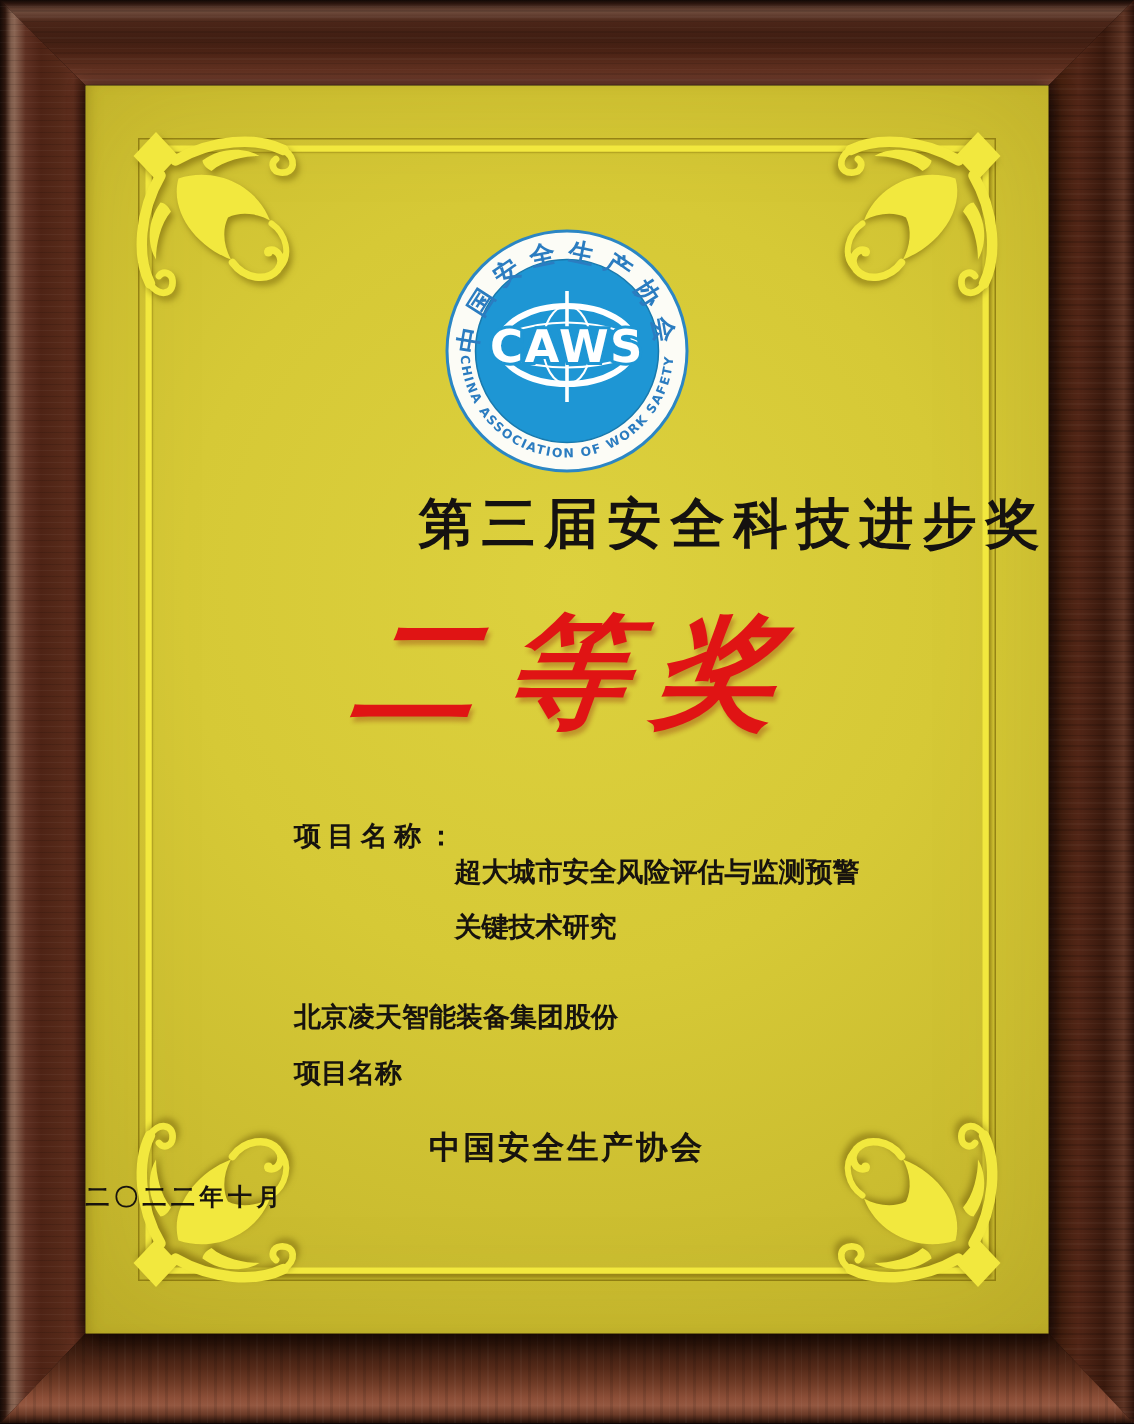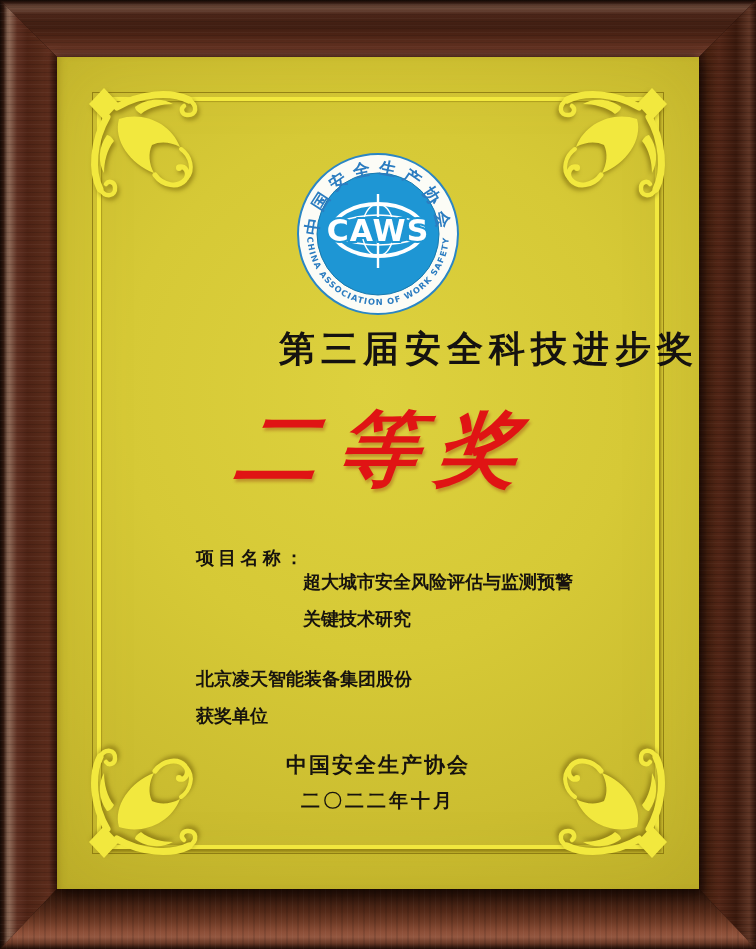--- a/index.html
+++ b/index.html
@@ -80,22 +80,22 @@
   }
   .field{display:flex;align-items:flex-start;}
   .flabel{flex:0 0 107px;text-align:justify;text-align-last:justify;}
   .fvalue{flex:1;margin-top:24px;}
   .fvalue .line2{display:block;}
   .issuer{
     position:absolute;top:694px;left:0;width:100%;text-align:center;
     font-size:21px;font-weight:700;letter-spacing:2px;color:#17130e;
   }
   .date{
-    position:absolute;top:731px;left:0;width:100%;text-align:center;
-    font-size:19px;font-weight:700;letter-spacing:3px;color:#17130e;
+    position:absolute;top:731px;left:0;width:100%;text-align:left;
+    font-size:16px;font-weight:700;letter-spacing:3px;color:#17130e;
   }
   .logo text{font-family:"DejaVu Sans","Liberation Sans",sans-serif;}
 </style>
 </head>
 <body>
 
 <div class="plaque">
 
   <div class="strip frame-top"></div>
   <div class="strip frame-left"></div>
@@ -200,21 +200,21 @@
       <div class="field">
         <span class="flabel">项目名称：</span>
         <span class="fvalue">
           <span>超大城市安全风险评估与监测预警</span>
           <span class="line2">关键技术研究</span>
         </span>
       </div>
       <div class="field">
         <span class="fvalue">
           <span>北京凌天智能装备集团股份</span>
-          <span class="line2">获奖单位</span>
+          <span class="line2">项目名称</span>
         </span>
       </div>
       <div class="field">
       </div>
     </div>
 
     <div class="issuer">中国安全生产协会</div>
     <div class="date">二〇二二年十月</div>
 
   </div>

